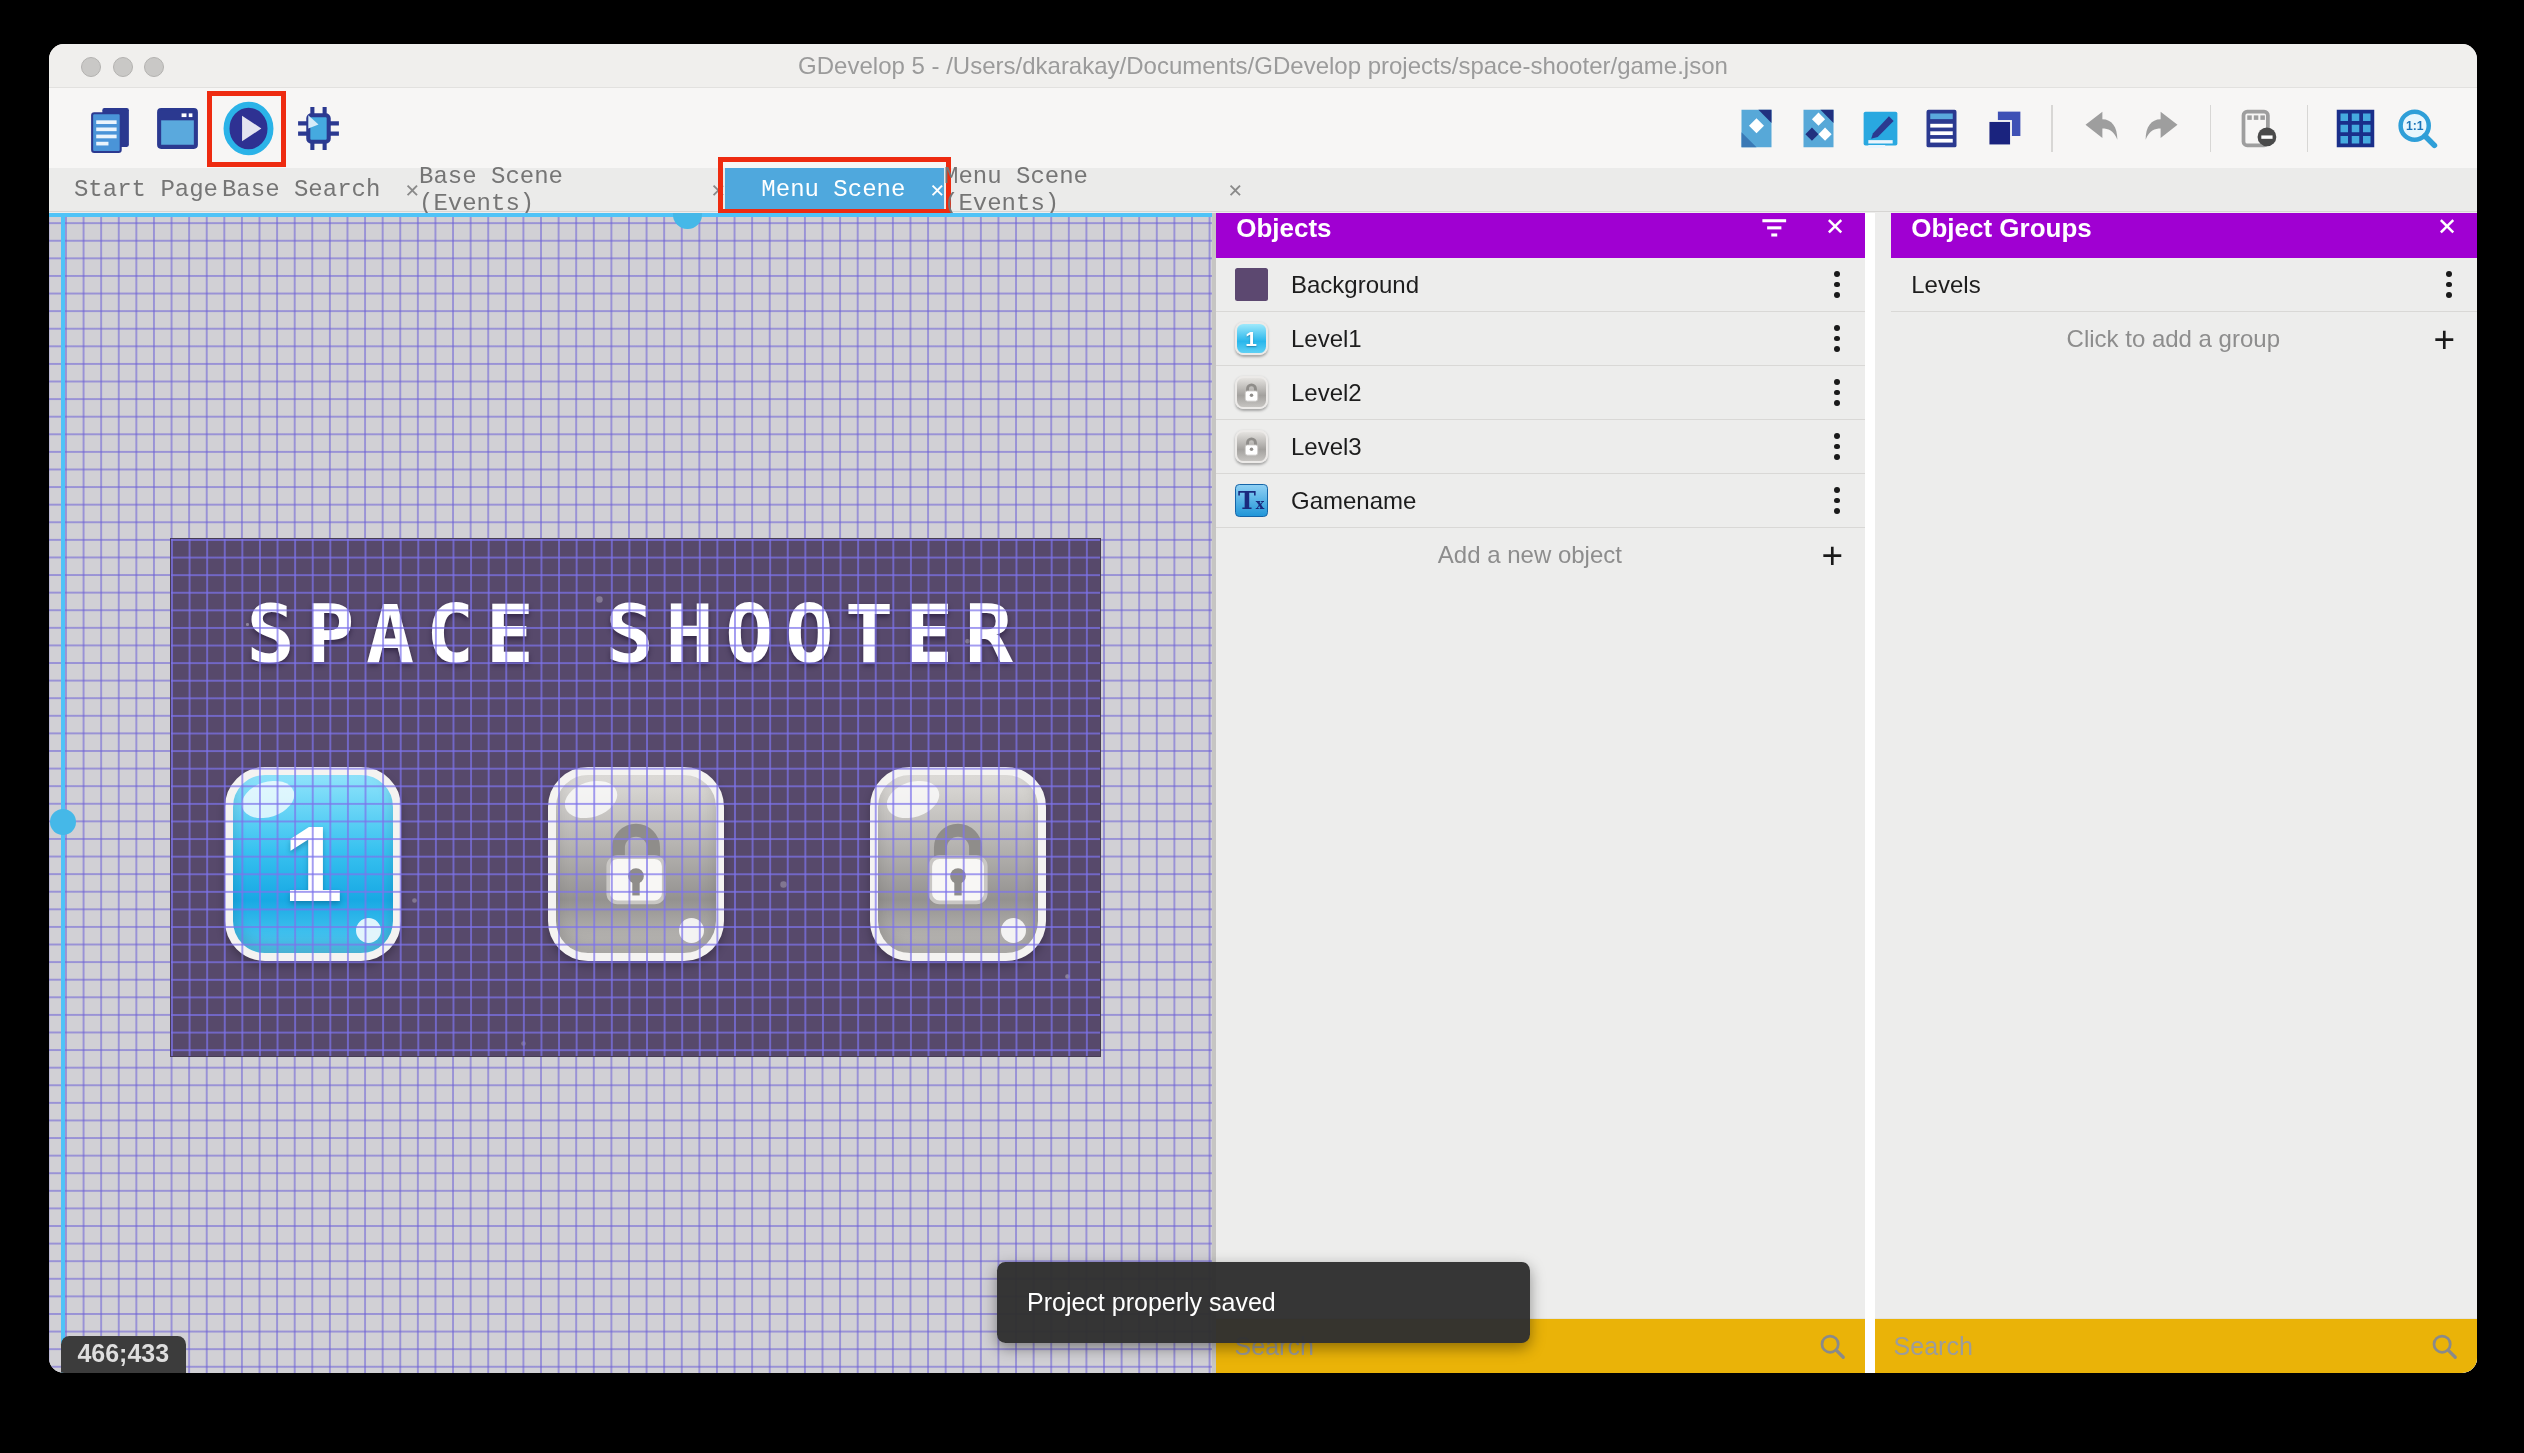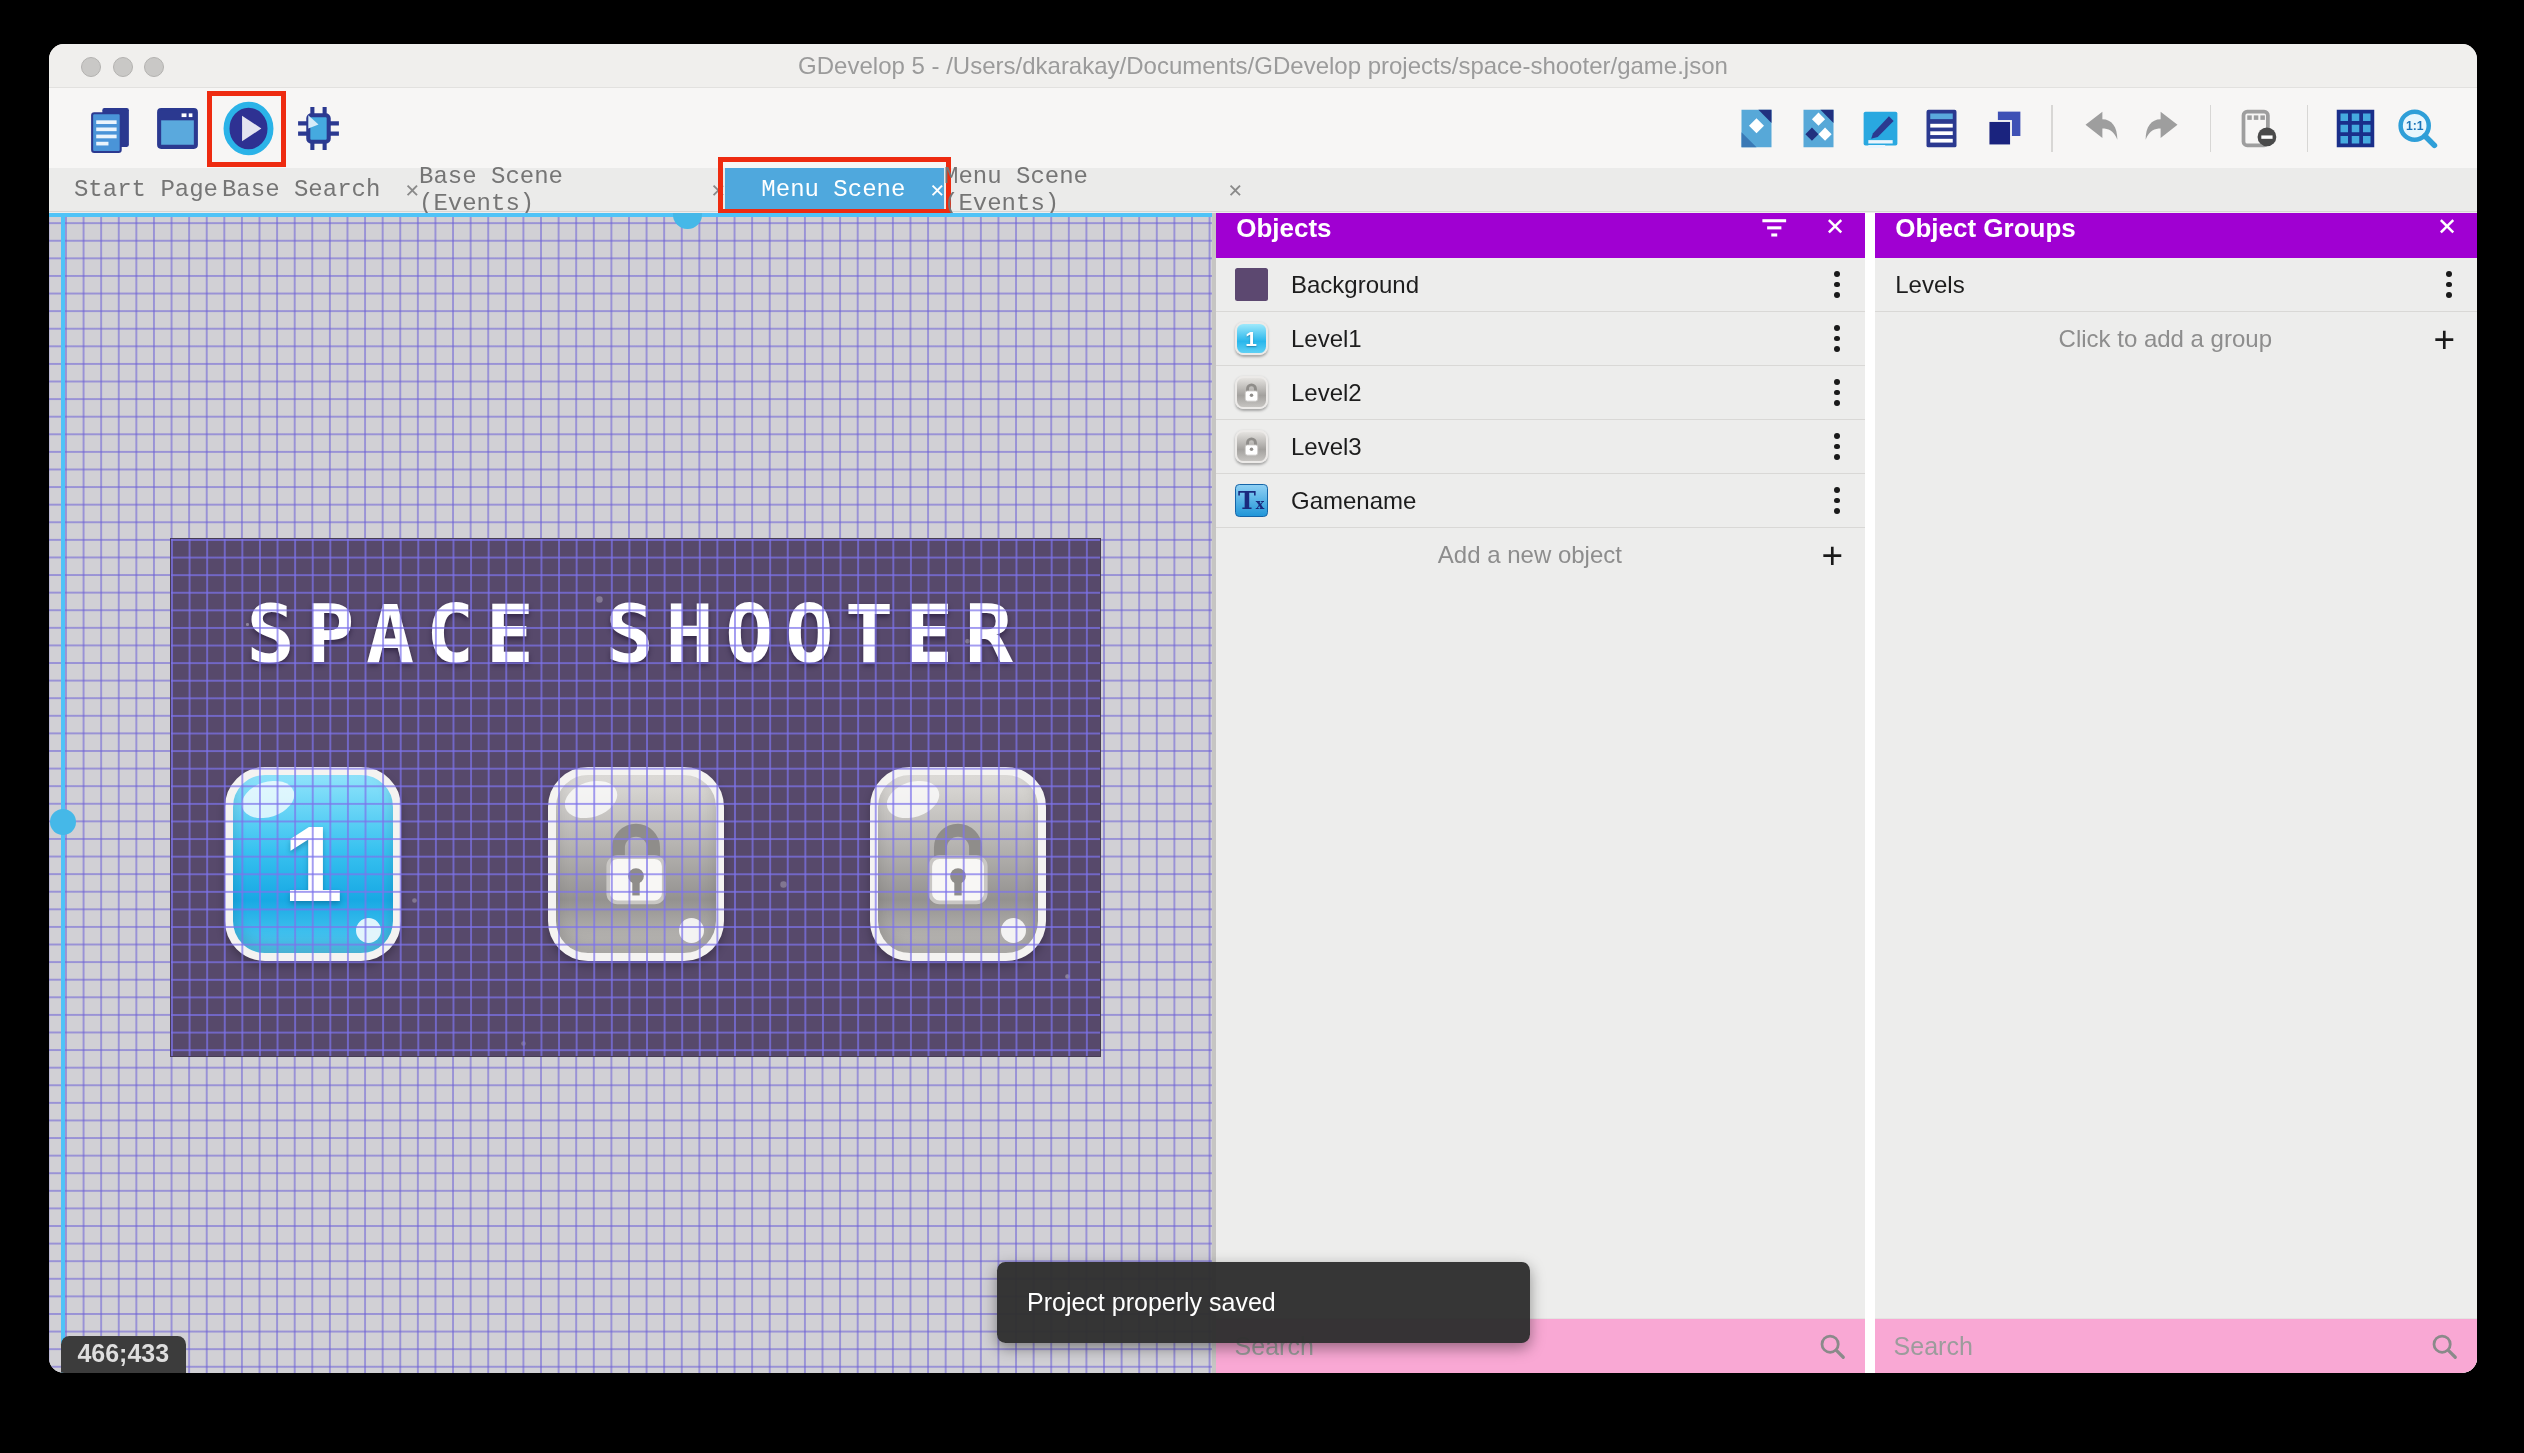--- a/index.html
+++ b/index.html
@@ -83,35 +83,35 @@
   .hscroll { position:absolute; left:0; right:0; top:0; height:4.2px; background:#4fc3f7; z-index:8; }
   .hthumb { position:absolute; left:624px; top:-12.6px; width:28.5px; height:28.5px; border-radius:50%; background:#45b8e8; }
   .vscroll { position:absolute; left:11.7px; top:0; bottom:0; width:4.2px; background:#4fc3f7; z-index:8; }
   .vthumb { position:absolute; left:-11px; top:596px; width:26px; height:26px; border-radius:50%; background:#45b8e8; }
   .coords { position:absolute; left:11.7px; bottom:0; z-index:9; background:#3c3c3c;
     border-radius:8.4px 8.4px 0 0; padding:3.3px 16.7px 5px 16.7px; font-size:25px; font-weight:bold; color:#dedede; }
 
   
   .panel { position:relative; background:#ededec; height:100%; }
   .panel.objects { width:649px; }
-  .panel.groups { flex:1; }
+  .panel.groups { flex:1;padding-left:16px; }
   .panel-header { height:45px; background:#a000d2; display:flex; align-items:flex-start; padding:0 20px; }
   .panel-title { color:#fff; font-size:26px; font-weight:bold; }
   .panel-header .hdr-icons { margin-left:auto; display:flex; align-items:center; gap:37px; }
   .panel-header .x { color:#fff; font-size:24px; }
   .rows { }
   .row { height:54px; display:flex; align-items:center; padding:0 18.4px; border-bottom:0.8px solid #d9d8d6; background:#ededec; }
   .row-label { font-size:24px; color:#1d1d1d; margin-left:23.4px; }
   .row-label.noicon { margin-left:1.7px; }
   .kebab { margin-left:auto; display:flex; flex-direction:column; gap:5px; padding:3.3px 6.7px; }
   .kebab i { width:5.9px; height:5.9px; border-radius:50%; background:#1a1a1a; display:block; }
   .addrow { height:54px; display:flex; align-items:center; padding:0 22px; }
   .addrow .add-label { flex:1; text-align:center; font-size:24px; color:#8d8d8d; }
   .addrow .plus { font-size:37px; font-weight:400; color:#1a1a1a; line-height:37px; }
-  .searchbar { position:absolute; left:0; right:0; bottom:0; height:54px; background:#f9a8d4;
+  .searchbar { position:absolute; left:0; right:0; bottom:0; height:54px; background:#eab308;
     display:flex; align-items:center; padding:0 18.4px; box-shadow:0 -0.8px 0 #e0e0de; }
   .searchbar input { flex:1; border:none; outline:none; font-size:25px; color:#333; background:transparent;
     font-family:"Liberation Sans", sans-serif; }
   .searchbar input::placeholder { color:#9c9c9c; }
   .searchbar svg { width:30px; height:30px; flex:0 0 auto; }
 
   
   .obj-icon { width:33px; height:33px; flex:0 0 auto; }
   .obj-icon.bg { background:#5c4870; border-radius:2.5px; }
   .obj-icon.chip { border-radius:8.4px; border:2.5px solid #eceae8; box-shadow:0 1.7px 2.5px rgba(0,0,0,.3);

